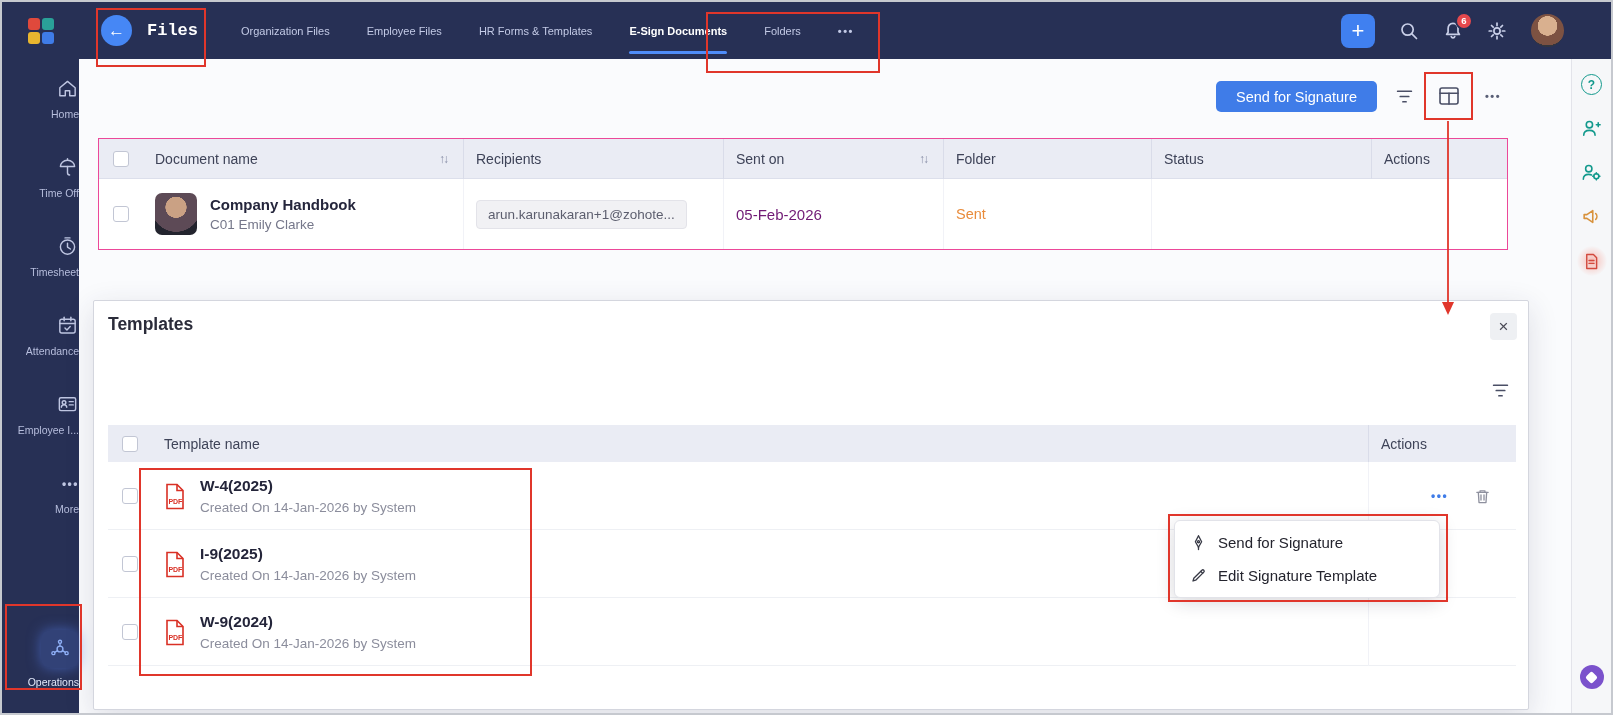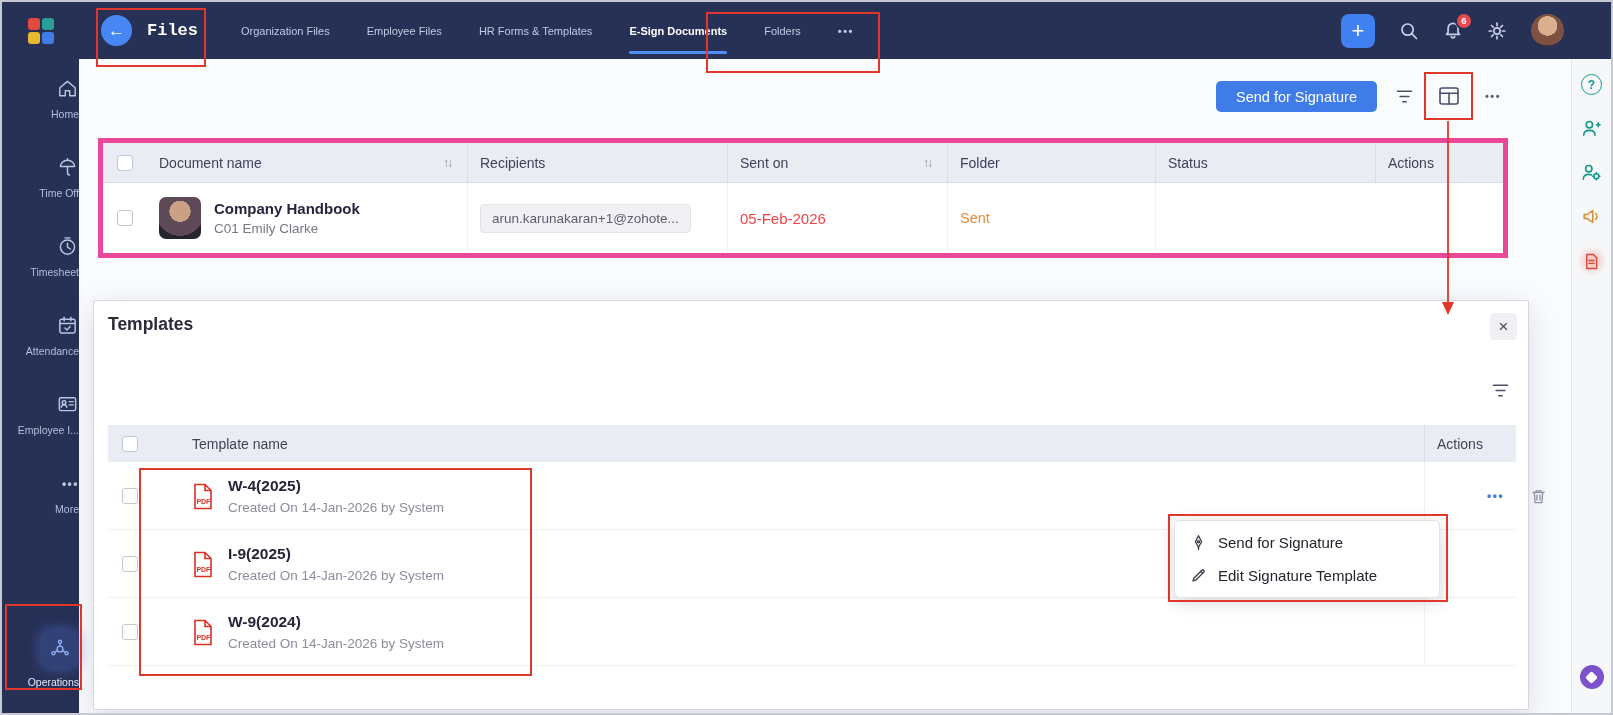--- a/index.html
+++ b/index.html
@@ -58,46 +58,46 @@
 
   
   .btn-send { position:absolute; left:1214px; top:79px; width:161px; height:31px; border-radius:5px; background:#3f7ce8; color:#fff; font-size:14.5px; display:flex; align-items:center; justify-content:center; cursor:pointer; z-index:5; }
   .tb-ico { position:absolute; z-index:5; cursor:pointer; }
   .tb-filter { left:1393px; top:85px; width:19px; height:19px; }
   .tb-layout { left:1435px; top:82px; width:24px; height:24px; }
   .tb-more { left:1477px; top:85px; width:28px; color:#585e75; font-size:11px; font-weight:bold; letter-spacing:1.5px; text-align:center; line-height:19px; }
   .lineicon { fill:none; stroke:#4a4f66; stroke-width:1.6; stroke-linecap:round; stroke-linejoin:round; width:100%; height:100%; }
 
   
-  .docs-table { position:absolute; left:96px; top:136px; width:1410px; background:#fff; border:5px solid #ec4899; z-index:5; }
+  .docs-table { position:absolute; left:96px; top:136px; width:1410px; background:#fff; border:1px solid #ec4899; z-index:5; }
   .docs-grid { display:grid; grid-template-columns:44px 320px 260px 220px 208px 220px 136px; }
   .docs-header { background:#eaecf4; height:40px; border-bottom:1px solid #dcdfeb; }
   .hcell { display:flex; align-items:center; padding:0 12px; font-size:14px; color:#3e4358; height:40px; }
   .hcell.center { justify-content:center; padding:0; }
   .hcell.sep { border-left:1px solid #d9dce9; }
   .sort { margin-left:auto; color:#8a90a8; font-size:12px; letter-spacing:-2px; padding-right:4px; cursor:pointer; }
   .docs-row { height:70px; background:#fff; }
   .bcell { display:flex; align-items:center; padding:0 12px; height:70px; }
   .bcell.sep { border-left:1px solid #f1f2f7; }
   .bcell.center { justify-content:center; padding:0; }
   .cbx { width:16px; height:16px; border:1.5px solid #c2c6d4; border-radius:3px; background:#fff; cursor:pointer; flex:none; }
   .doc-photo { width:42px; height:42px; border-radius:7px; background:radial-gradient(circle at 50% 34%, #caa184 0 30%, #5d4a56 31% 70%, #23242e 71%); flex:none; margin-right:13px; }
   .doc-name { font-size:15px; font-weight:bold; color:#25263c; line-height:1.25; }
   .doc-owner { font-size:13.5px; color:#75778a; margin-top:3px; }
   .chip { background:#f1f1f4; border:1px solid #e3e3e9; border-radius:4px; padding:6px 11px; font-size:13.5px; color:#5c5e6e; max-width:226px; white-space:nowrap; overflow:hidden; text-overflow:ellipsis; }
-  .cell-text { font-size:15px; color:#ef4444; }
+  .cell-text { font-size:15px; color:#701a75; }
   .status-sent { font-size:14.5px; color:#e98b3a; }
 
   
   .tpl-panel { position:absolute; left:91px; top:298px; width:1436px; height:410px; background:#fff; border:1px solid #d4d6de; border-radius:2px; box-shadow:0 8px 30px rgba(40,45,80,0.14); z-index:20; }
   .tpl-title { position:absolute; left:14px; top:13px; font-size:17.5px; font-weight:bold; color:#2b2c3a; }
   .tpl-close { position:absolute; right:11px; top:12px; width:27px; height:27px; background:#eef0f3; border-radius:4px; color:#4a4a55; font-size:17px; display:flex; align-items:center; justify-content:center; cursor:pointer; line-height:1; }
   .tpl-filter { position:absolute; right:18px; top:80px; width:19px; height:19px; cursor:pointer; }
   .tpl-table { position:absolute; left:14px; top:124px; width:1408px; }
-  .tpl-grid { display:grid; grid-template-columns:44px 1216px 148px;gap:28px; }
+  .tpl-grid { display:grid; grid-template-columns:44px 1216px 148px; }
   .tpl-header { background:#eaecf4; height:37px; }
   .tpl-header .hcell { height:37px; }
   .tpl-row { height:68px; border-bottom:1px solid #eef0f4; }
   .tpl-row .bcell { height:68px; }
   .pdf-ico { flex:none; margin-right:14px; }
   .tpl-name { font-size:15.5px; font-weight:bold; color:#24253a; line-height:1.2; }
   .tpl-meta { font-size:13.5px; color:#8b8d9c; margin-top:4px; }
   .row-actions { display:flex; align-items:center; gap:26px; padding-left:62px; }
   .blue-dots { color:#3f7ce8; font-size:12px; font-weight:bold; letter-spacing:1.5px; cursor:pointer; }
   .trash { width:17px; height:17px; fill:none; stroke:#8e909e; stroke-width:1.4; stroke-linecap:round; stroke-linejoin:round; cursor:pointer; }

